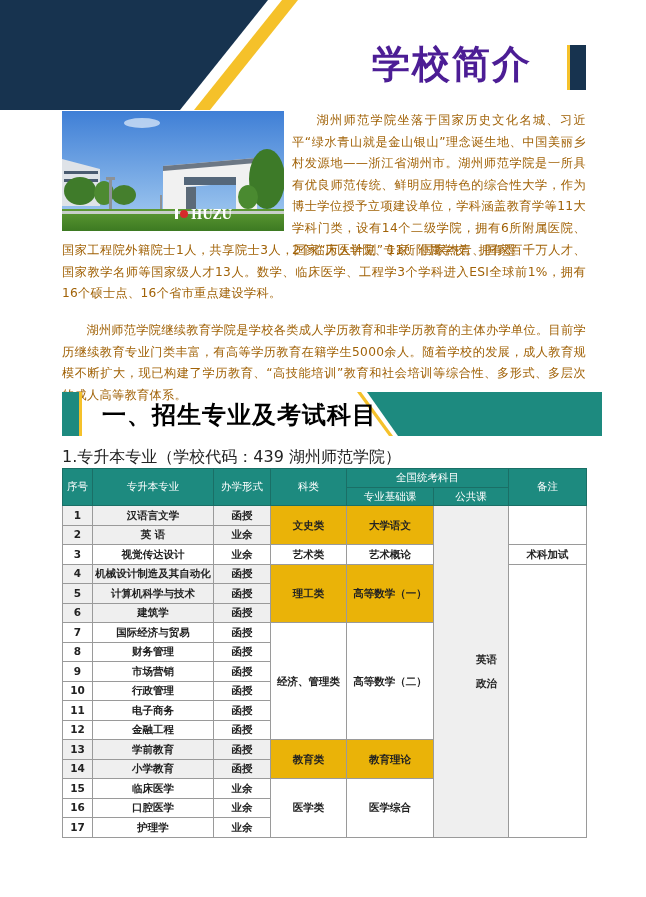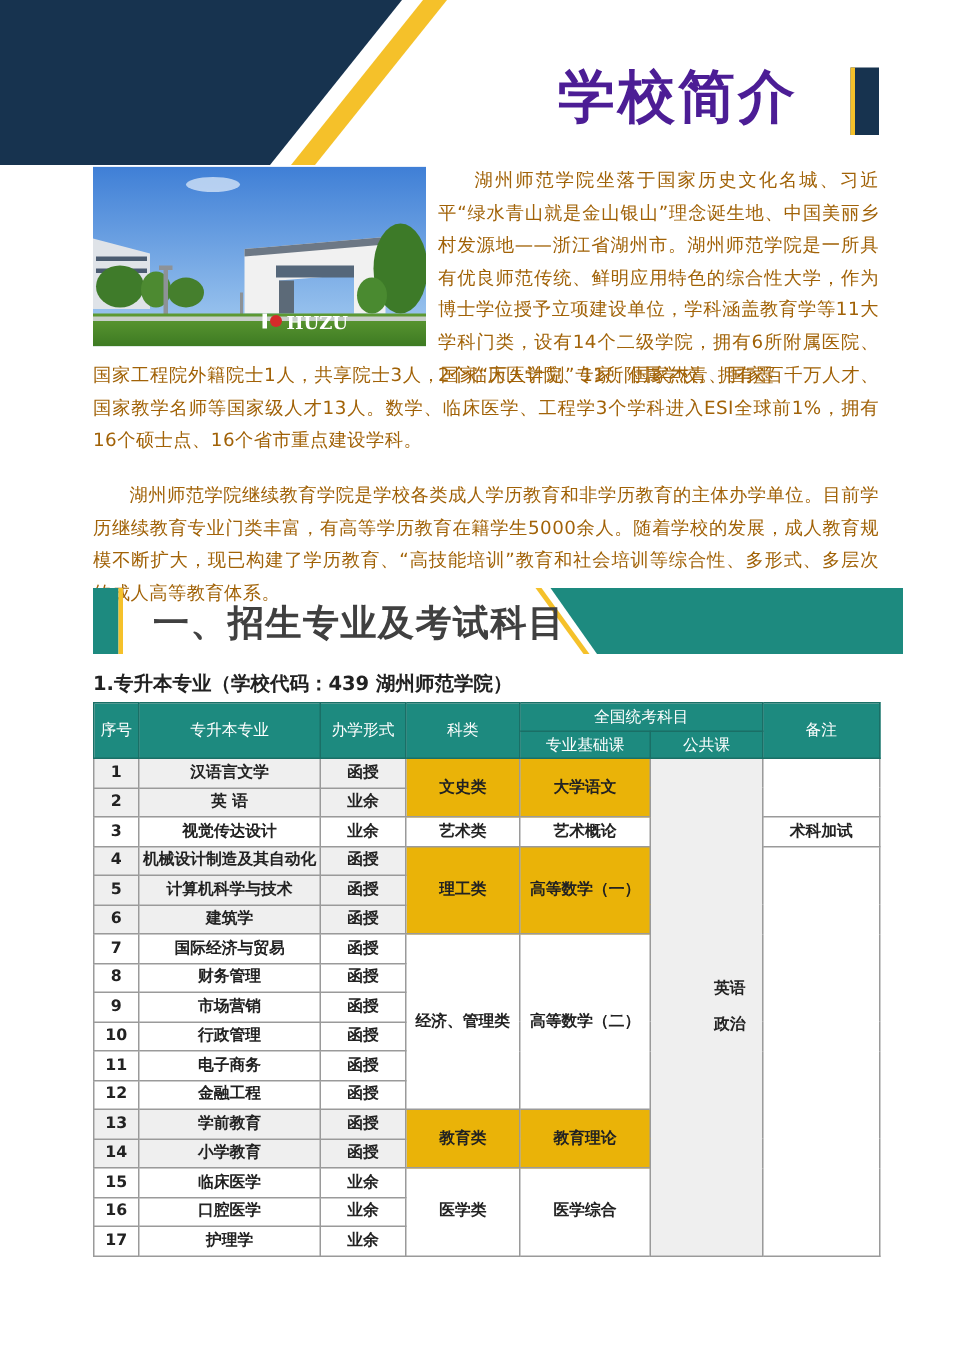--- a/index.html
+++ b/index.html
@@ -18,23 +18,23 @@
 
     .intro-text { position: absolute; font-size: 12.2px; line-height: 21.6px; color: #a16207; letter-spacing: 0.3px; text-align: justify; }
     .intro-p1a { left: 292px; top: 110px; width: 294px; text-indent: 2em; }
     .intro-p1b { left: 62px; top: 240px; width: 524px; }
     .intro-p1b .first-line { display: block; padding-left: 232px; }
     .intro-p2 { left: 62px; top: 320px; width: 524px; text-indent: 2em; }
 
     .section-deco { position: absolute; left: 62px; top: 392px; width: 540px; height: 46px; }
     .section-title {
       position: absolute; left: 102px; top: 397px;
-      font-size: 24px; font-weight: bold; color: #404040; letter-spacing: 1px; line-height: 36px;
-    }
-    .sub-heading { position: absolute; left: 62px; top: 447px; font-size: 13px; font-weight: bold; color: #222; }
+      font-size: 24px; font-weight: bold; color: #000000; letter-spacing: 1px; line-height: 36px;
+    }
+    .sub-heading { position: absolute; left: 62px; top: 447px; font-size: 16px; font-weight: normal; color: #222; }
 
     table.admissions {
       position: absolute; left: 62px; top: 468px; width: 524px;
       border-collapse: collapse; table-layout: fixed; font-size: 10.5px; color: #222; padding-left: 40px;
     }
     table.admissions th, table.admissions td {
       border: 1px solid #9a9a9a; text-align: center; vertical-align: middle; padding: 0;
       font-weight: bold;
     }
     table.admissions th { background: #1d8a7f; color: #ffffff; font-weight: normal; font-size: 10.5px; border-color: #1a6f66; }

